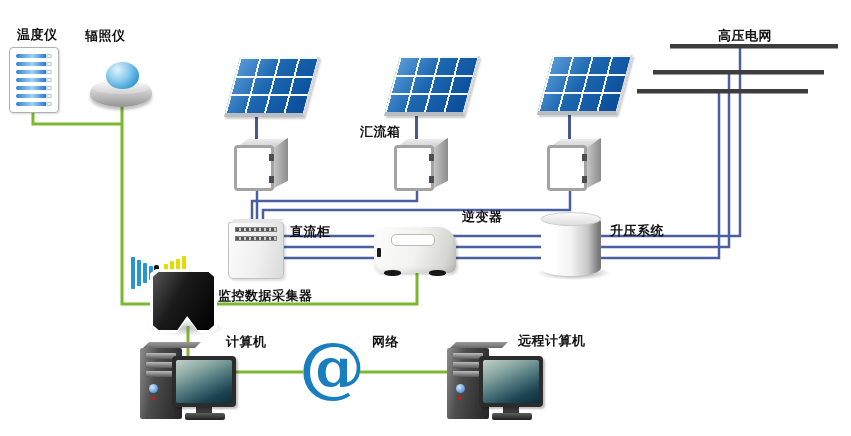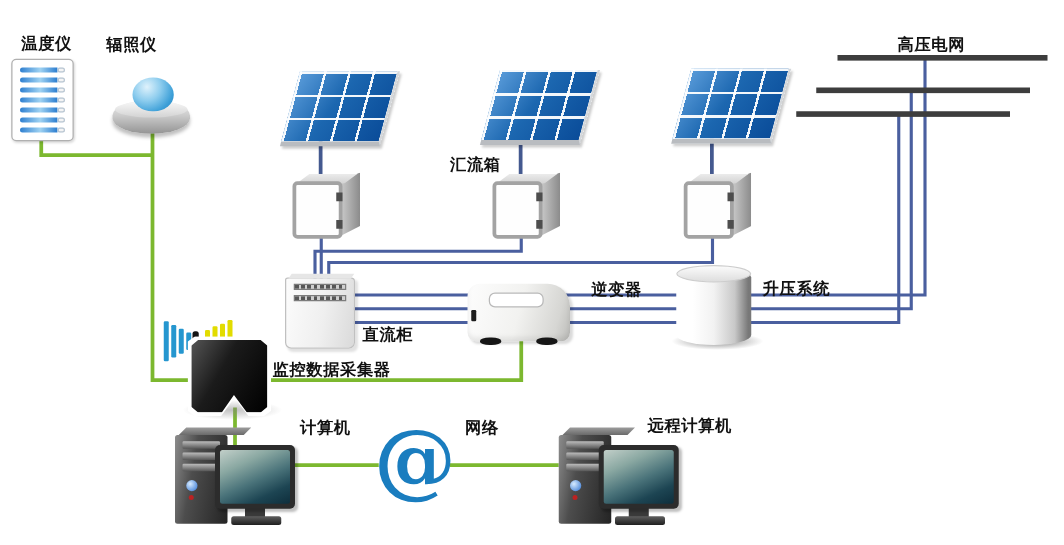--- a/index.html
+++ b/index.html
@@ -261,21 +261,21 @@
     <div class="mbase"></div>
     <div class="monitor">
       <div class="screen"></div>
     </div>
   </div>
 
   <div class="lbl" style="left:17px;top:26px;">温度仪</div>
   <div class="lbl" style="left:85px;top:27px;">辐照仪</div>
   <div class="lbl" style="left:718px;top:27px;">高压电网</div>
   <div class="lbl" style="left:360px;top:123px;">汇流箱</div>
-  <div class="lbl" style="left:290px;top:223px;margin-top:36px;">直流柜</div>
-  <div class="lbl" style="left:462px;top:223px;margin-left:11px;">逆变器</div>
+  <div class="lbl" style="left:290px;top:223px;">直流柜</div>
+  <div class="lbl" style="left:462px;top:208px;">逆变器</div>
   <div class="lbl" style="left:610px;top:222px;">升压系统</div>
   <div class="lbl" style="left:218px;top:287px;">监控数据采集器</div>
-  <div class="lbl" style="left:240px;top:333px;text-align:center;">计算机</div>
+  <div class="lbl" style="left:226px;top:333px;text-align:center;">计算机</div>
   <div class="lbl" style="left:372px;top:333px;">网络</div>
   <div class="lbl" style="left:518px;top:332px;font-family:Liberation Mono, monospace;">远程计算机</div>
 
 </div>
 
 </body></html>

